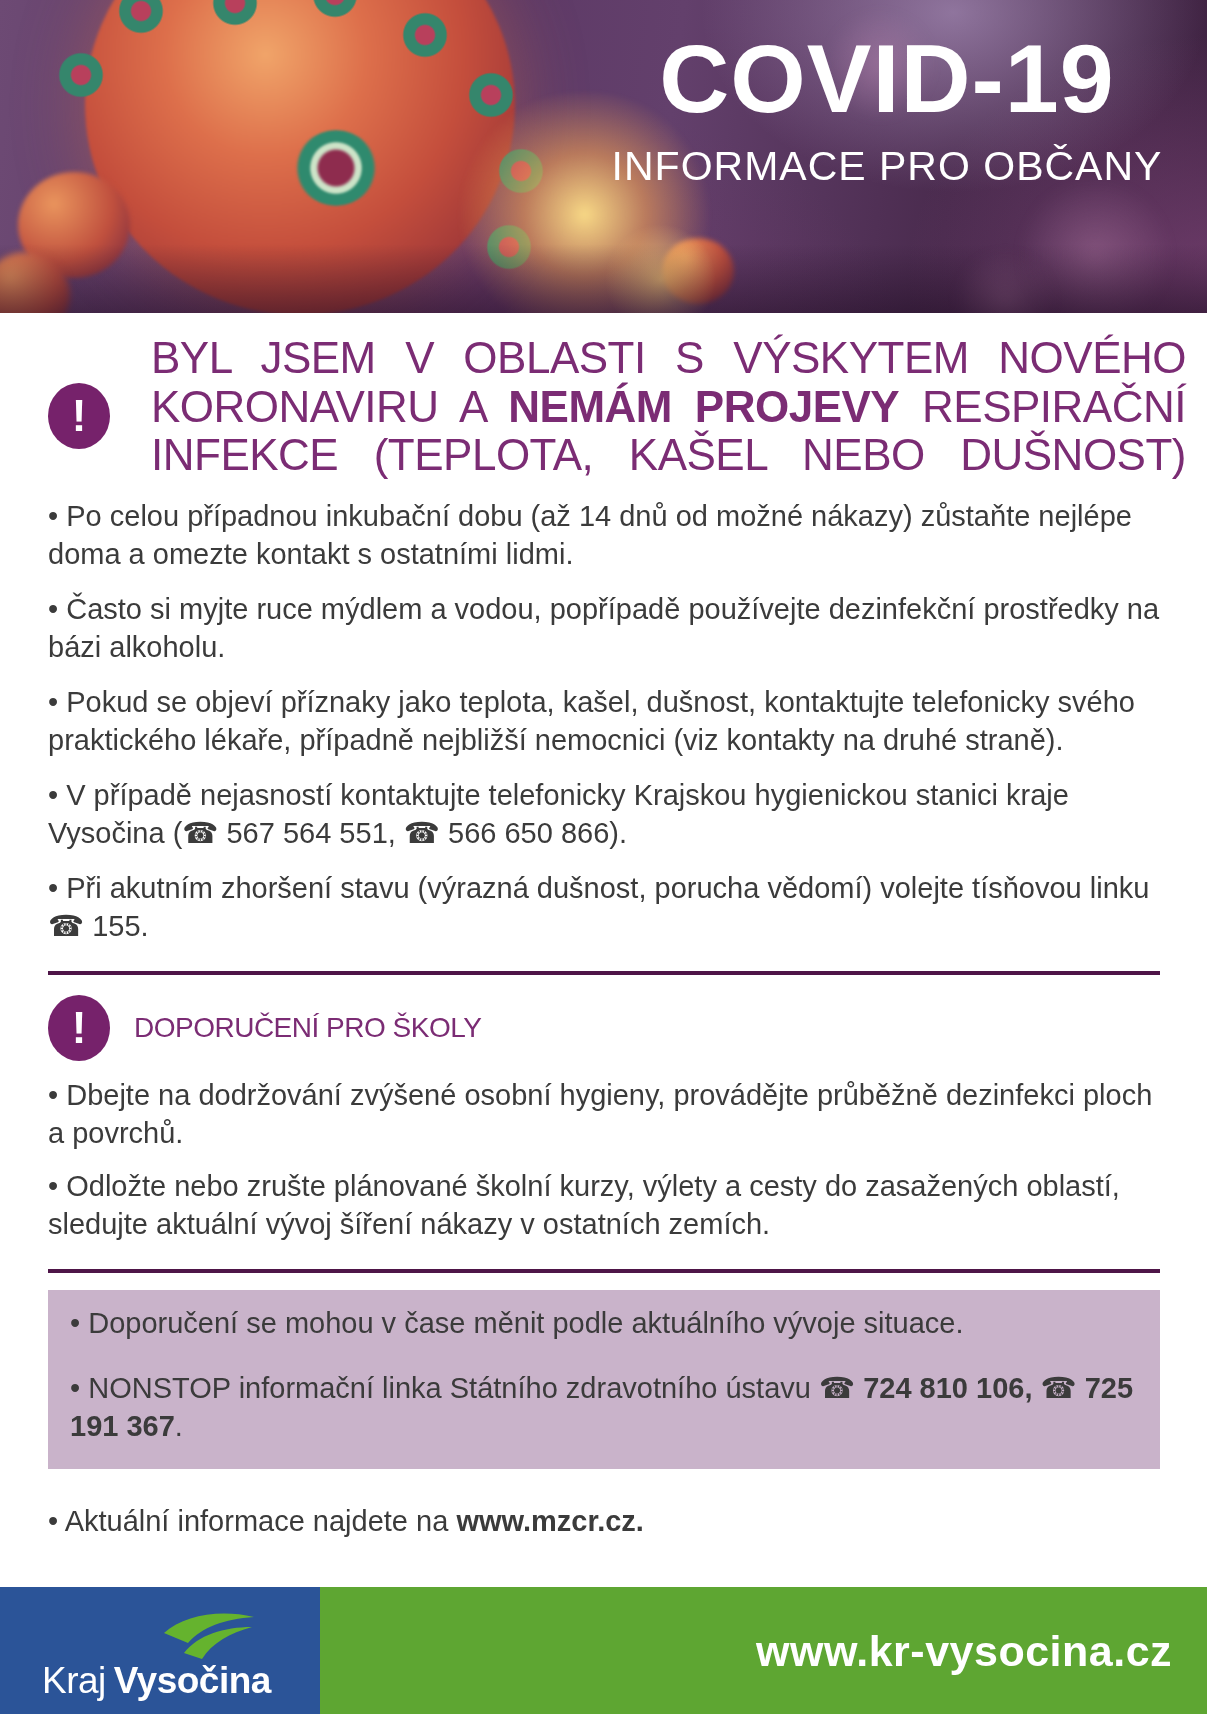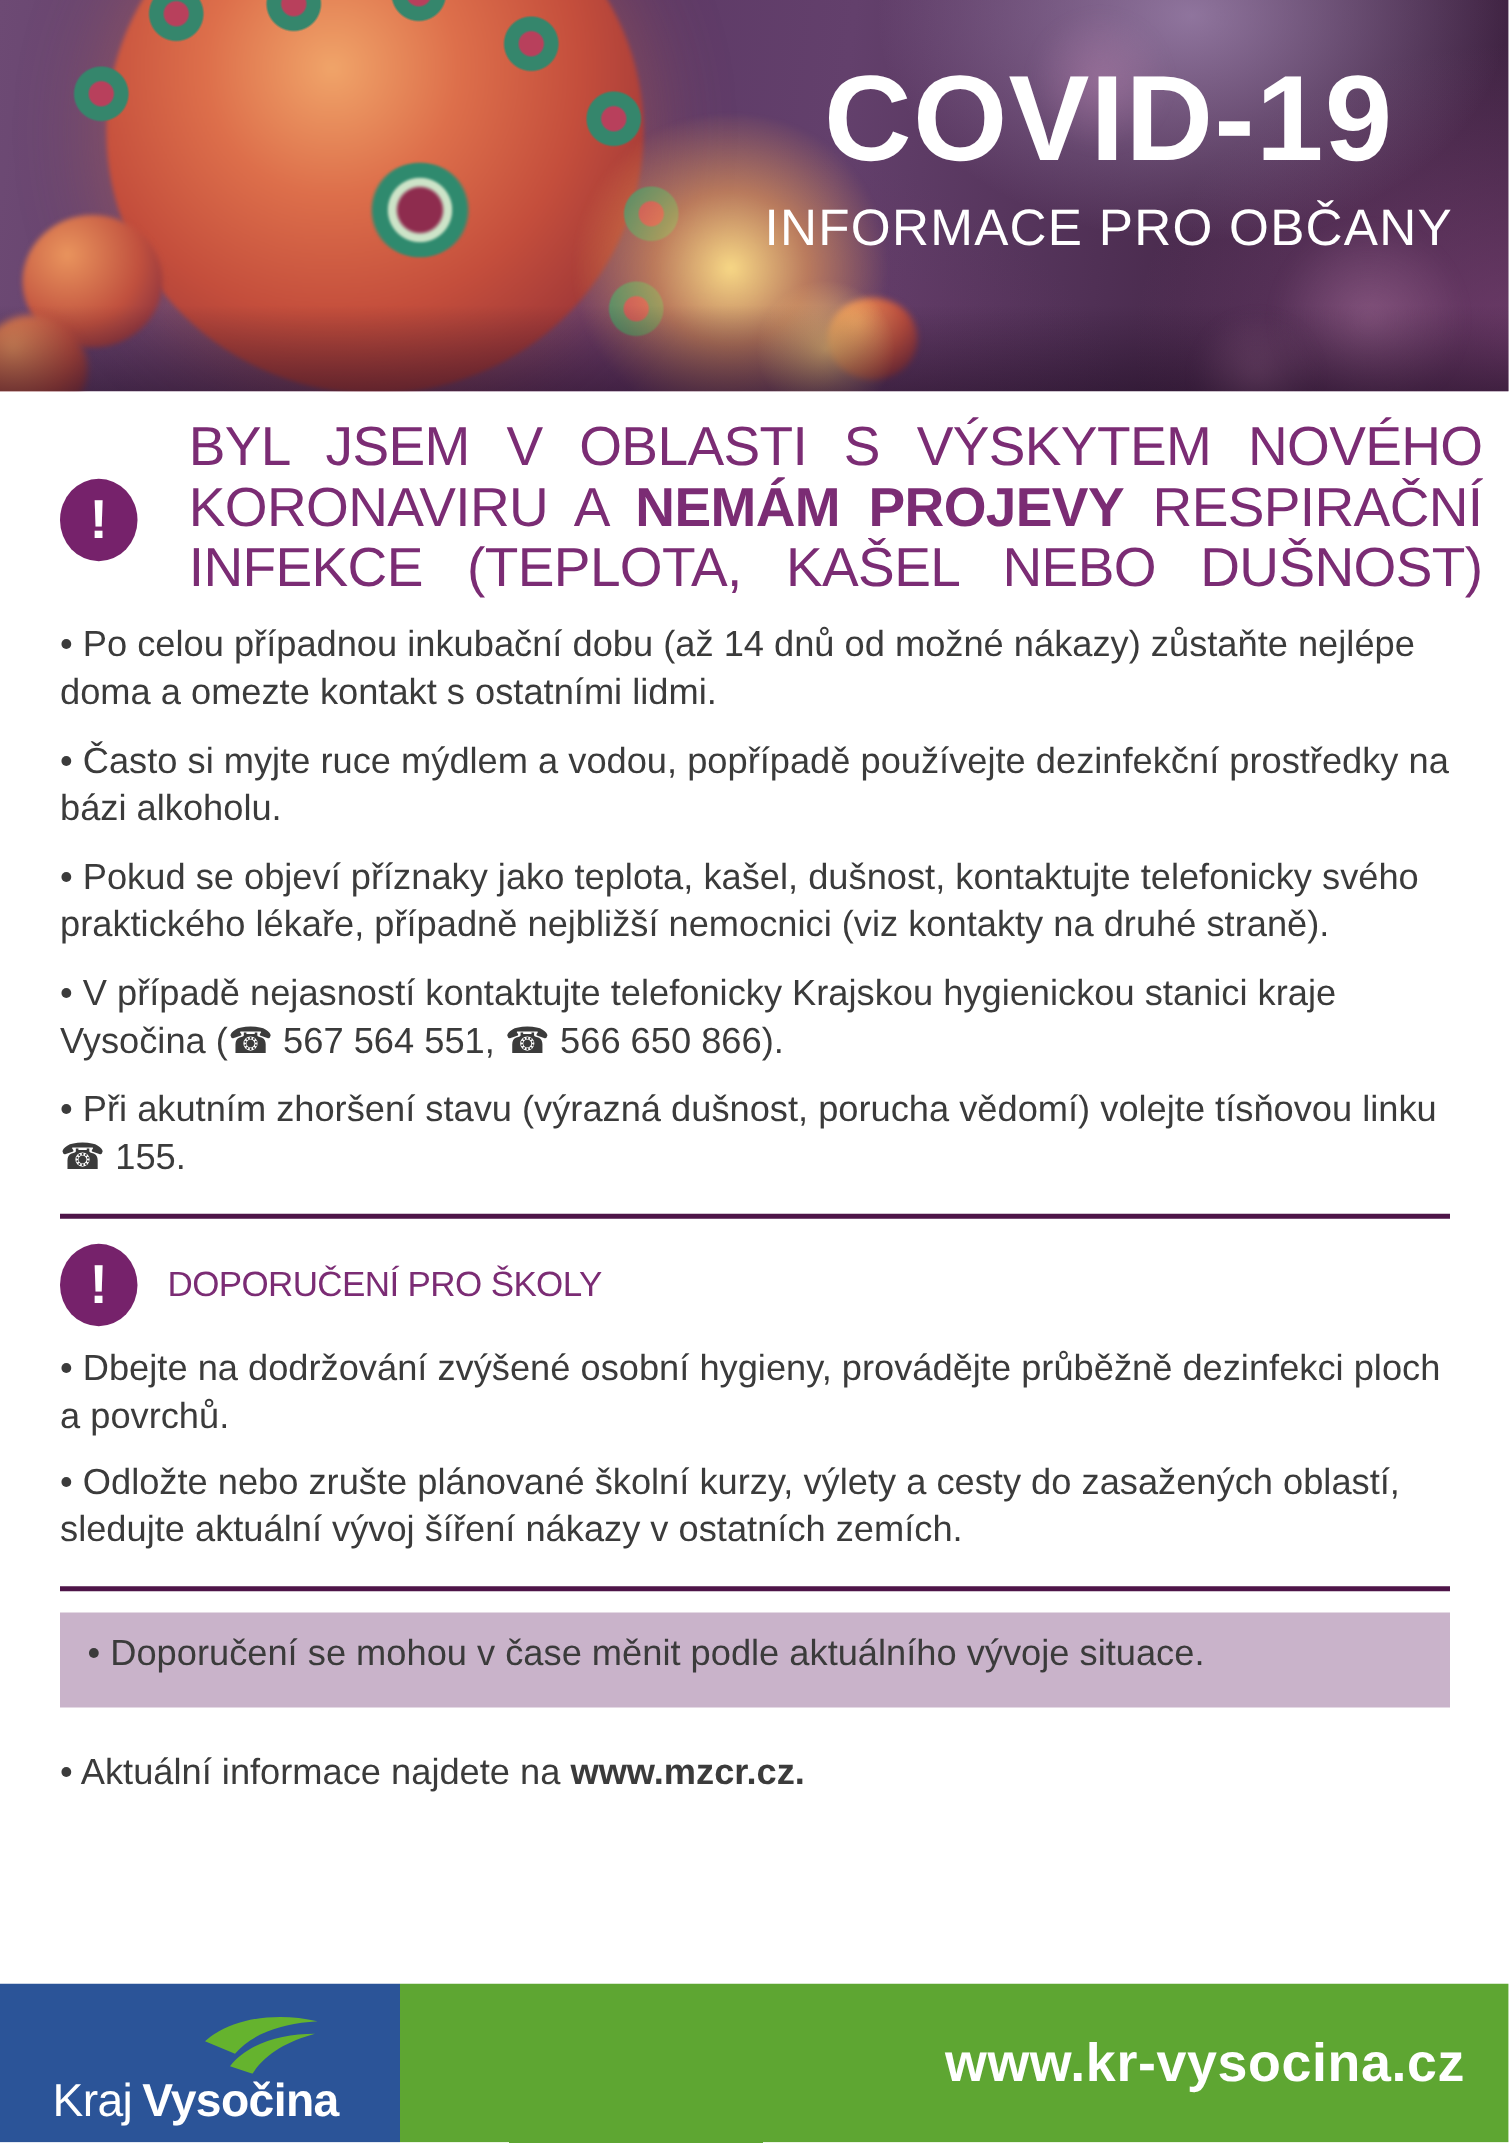--- a/index.html
+++ b/index.html
@@ -44,21 +44,21 @@
   .m2{left:-18px;top:252px;width:88px;height:86px;filter:blur(3px);}
   .m3{left:662px;top:238px;width:72px;height:66px;filter:blur(2.5px);}
   .glow1{left:452px;top:92px;width:265px;height:245px;filter:blur(2px);
     background:radial-gradient(circle, rgba(255,224,135,.95) 0%, rgba(255,172,82,.55) 34%, rgba(255,150,80,0) 70%);}
   .glow2{left:598px;top:222px;width:125px;height:115px;
     background:radial-gradient(circle, rgba(255,210,120,.75) 0%, rgba(255,160,80,0) 65%);}
   .bokeh{background:radial-gradient(circle, rgba(219,156,199,.30) 0%, rgba(219,156,199,0) 68%);filter:blur(6px);}
   .bk1{left:820px;top:10px;width:120px;height:110px;}
   .bk2{left:1010px;top:180px;width:170px;height:150px;}
   .bk3{left:950px;top:250px;width:110px;height:100px;}
-  .hero-text{position:absolute;left:607px;top:16px;width:560px;text-align:center;color:var(--herotext);}
+  .hero-text{position:absolute;left:607px;top:0;width:560px;text-align:center;color:var(--herotext);}
   .hero-title{margin-top:30px;font-size:97px;font-weight:700;letter-spacing:1px;line-height:1.0;}
   .hero-subtitle{margin-top:16px;font-size:41px;font-weight:400;letter-spacing:1px;}
 
   
   .main{position:relative;padding:0 47px 0 48px;}
   .excl{
     width:62px;height:66px;border-radius:50%;background:var(--icon);
     color:#ffffff;display:flex;align-items:center;justify-content:center;
     font-size:44px;font-weight:700;flex:0 0 auto;
   }
@@ -157,20 +157,21 @@
 
     <div class="bullets-2-wrap bullets-2">
         <p class="bullet"><span>• </span><span>Dbejte na dodržování zvýšené osobní hygieny, provádějte průběžně dezinfekci ploch a povrchů.</span></p>
         <p class="bullet"><span>• </span><span>Odložte nebo zrušte plánované školní kurzy, výlety a cesty do zasažených oblastí, sledujte aktuální vývoj šíření nákazy v ostatních zemích.</span></p>
       </div>
 
     <hr class="divider">
 
     <div class="notice-box">
         <p class="bullet"><span>• </span><span>Doporučení se mohou v čase měnit podle aktuálního vývoje situace.</span></p>
+        <p class="bullet"><span>• </span><span>NONSTOP informační linka Státního zdravotního ústavu ☎ </span><span class="b">724 810 106,</span><span> ☎ </span><span class="b">725 191 367</span><span>.</span></p>
       </div>
 
     <div class="final-wrap">
         <p class="bullet"><span>• </span><span>Aktuální informace najdete na </span><span class="b">www.mzcr.cz.</span></p>
       </div>
 
   </main>
 
   <footer class="footer">
     <div class="footer-blue">

